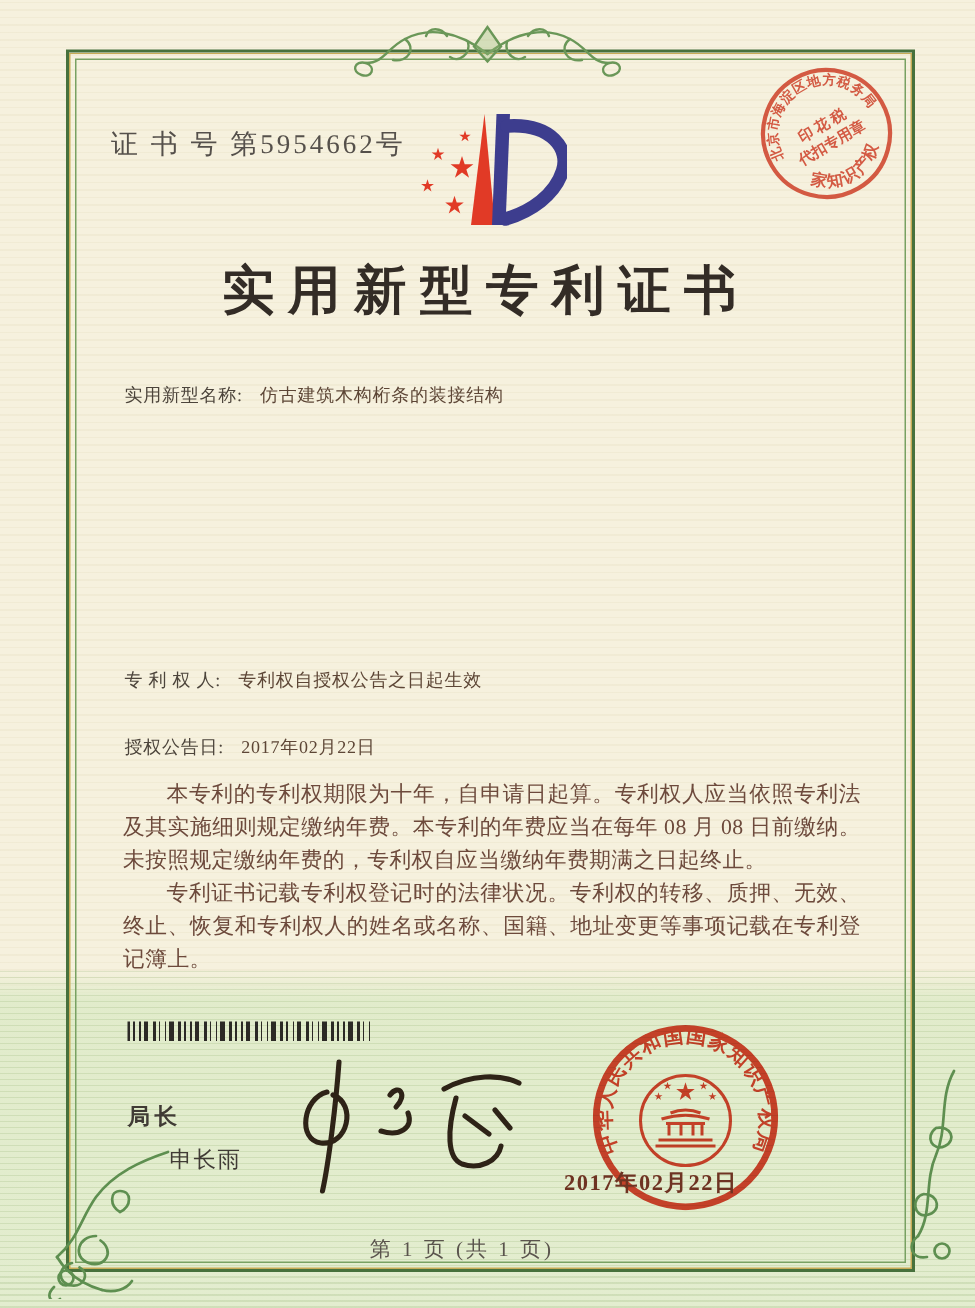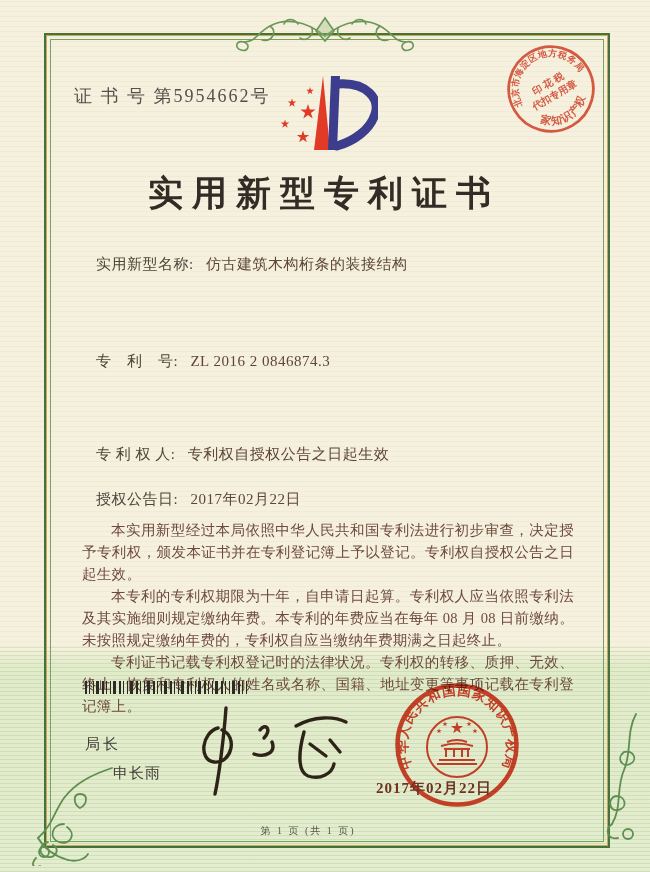--- a/index.html
+++ b/index.html
@@ -33,55 +33,55 @@
   .corner-br{position:absolute;left:586px;top:712px;}
   .certno{
     position:absolute;left:74px;top:84px;font-size:18px;
     letter-spacing:2px;color:#55504b;white-space:nowrap;
   }
   .logo{position:absolute;left:266px;top:70px;}
   .title{
     position:absolute;left:0;top:170px;width:648px;text-align:center;
     font-size:35px;letter-spacing:9px;color:#332c26;font-weight:600;
   }
-  .field-row{position:absolute;left:96px;font-size:15px;white-space:nowrap;letter-spacing:0.5px;}
+  .field-row{position:absolute;left:83px;font-size:12px;white-space:nowrap;letter-spacing:0.5px;}
   .r1{top:255px}.r2{top:309px}.r3{top:352px}.r4{top:397px}.r5{top:445px}.r6{top:490px}
   .field-label{color:#4c443b;}
   .field-value{color:#5d4636;margin-left:8px;}
   .paragraphs{
     position:absolute;left:82px;top:519px;width:492px;
     font-size:14.5px;line-height:22px;color:#6d4a3c;text-align:justify;
     letter-spacing:0.3px;
   }
   .paragraphs p{margin:0;text-indent:2em;}
   .barcode{
     position:absolute;left:85px;top:681px;width:163px;height:13px;
     background:repeating-linear-gradient(90deg,
       #2c2a26 0 2px, transparent 2px 4px,
       #2c2a26 4px 5px, transparent 5px 8px,
       #2c2a26 8px 9px, transparent 9px 11px,
       #2c2a26 11px 14px, transparent 14px 17px);
   }
   .bureau{position:absolute;left:85px;top:735px;font-size:15px;color:#403b35;}
-  .bureau .line1{letter-spacing:3px;}
+  .bureau .line1{letter-spacing:3px;font-weight:bold;}
   .bureau .line2{margin-top:10px;letter-spacing:1px;margin-left:28px;}
   .signature{position:absolute;left:188px;top:696px;}
   .seal{position:absolute;left:395px;top:683px;width:124px;height:124px;
         mix-blend-mode:multiply;opacity:0.93;}
   .seal-date{
     position:absolute;left:376px;top:779px;font-size:15px;font-weight:600;
     color:#6e3322;letter-spacing:1px;z-index:5;
   }
   .tax-stamp{
     position:absolute;left:504px;top:42px;width:94px;height:94px;
     transform:rotate(-30deg);mix-blend-mode:multiply;opacity:0.85;
   }
   .footer{
     position:absolute;left:0;top:824px;width:616px;text-align:center;
-    font-size:10px;color:#5a544d;letter-spacing:2px;
+    font-size:14px;color:#5a544d;letter-spacing:2px;
   }
 </style>
 </head>
 <body>
 
 <div class="paper">
 
   <div class="green-band"></div>
 
   <div class="frame">
@@ -144,35 +144,30 @@
     </g>
     <path d="M72,14 C102,12 114,30 109,44 C104,60 88,71 71,76" fill="none" stroke="#3d3d8e" stroke-width="9" stroke-linecap="round"></path>
   </svg>
 
   <div class="title">实用新型专利证书</div>
 
   <div class="field-row r1">
     <span class="field-label">实用新型名称:</span>
     <span class="field-value">仿古建筑木构桁条的装接结构</span>
   </div>
-  <div class="field-row r3">
-    <span class="field-label">专　利　号:</span>
-    <span class="field-value">ZL 2016 2 0846874.3</span>
-  </div>
   <div class="field-row r5">
     <span class="field-label">专 利 权 人:</span>
     <span class="field-value">专利权自授权公告之日起生效</span>
   </div>
   <div class="field-row r6">
     <span class="field-label">授权公告日:</span>
     <span class="field-value">2017年02月22日</span>
   </div>
 
   <div class="paragraphs">
-    <p>本实用新型经过本局依照中华人民共和国专利法进行初步审查，决定授予专利权，颁发本证书并在专利登记簿上予以登记。专利权自授权公告之日起生效。</p>
     <p>本专利的专利权期限为十年，自申请日起算。专利权人应当依照专利法及其实施细则规定缴纳年费。本专利的年费应当在每年 08 月 08 日前缴纳。未按照规定缴纳年费的，专利权自应当缴纳年费期满之日起终止。</p>
     <p>专利证书记载专利权登记时的法律状况。专利权的转移、质押、无效、终止、恢复和专利权人的姓名或名称、国籍、地址变更等事项记载在专利登记簿上。</p>
   </div>
 
   <div class="barcode"></div>
 
   <div class="bureau">
     <div class="line1">局长</div>
     <div class="line2">申长雨</div>
   </div>

